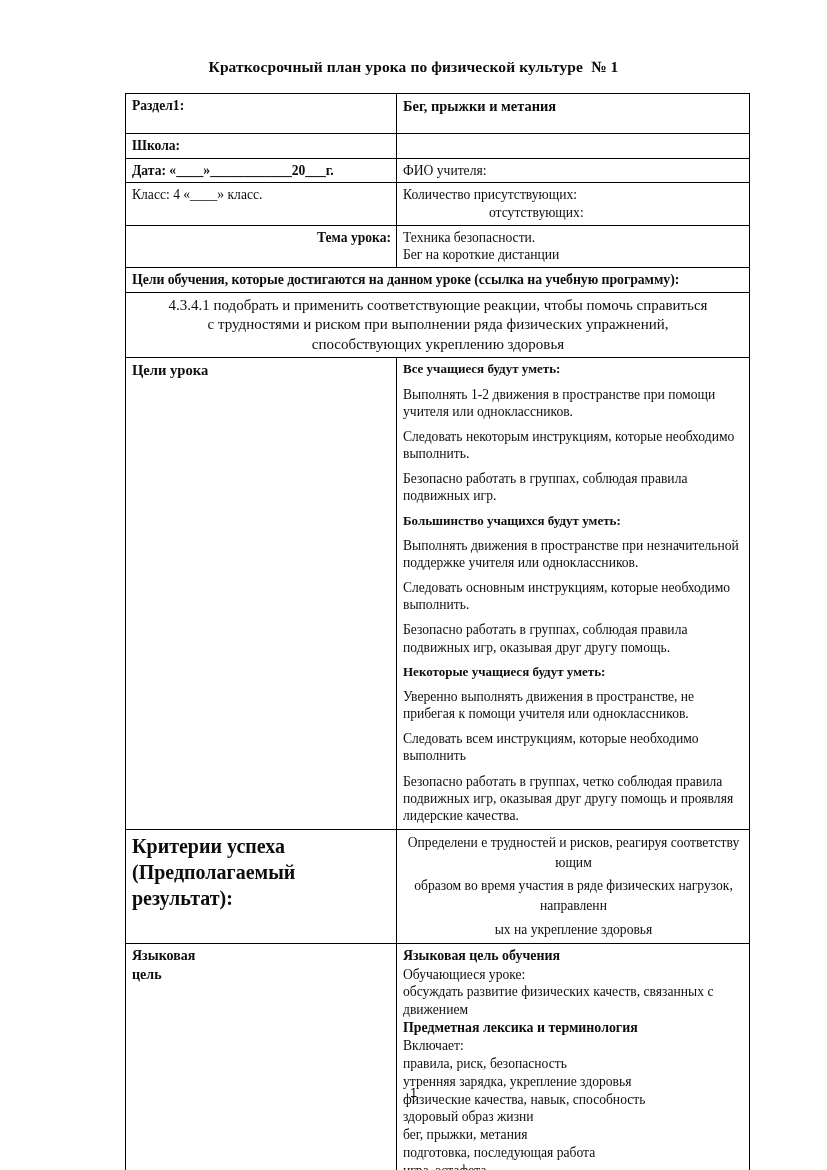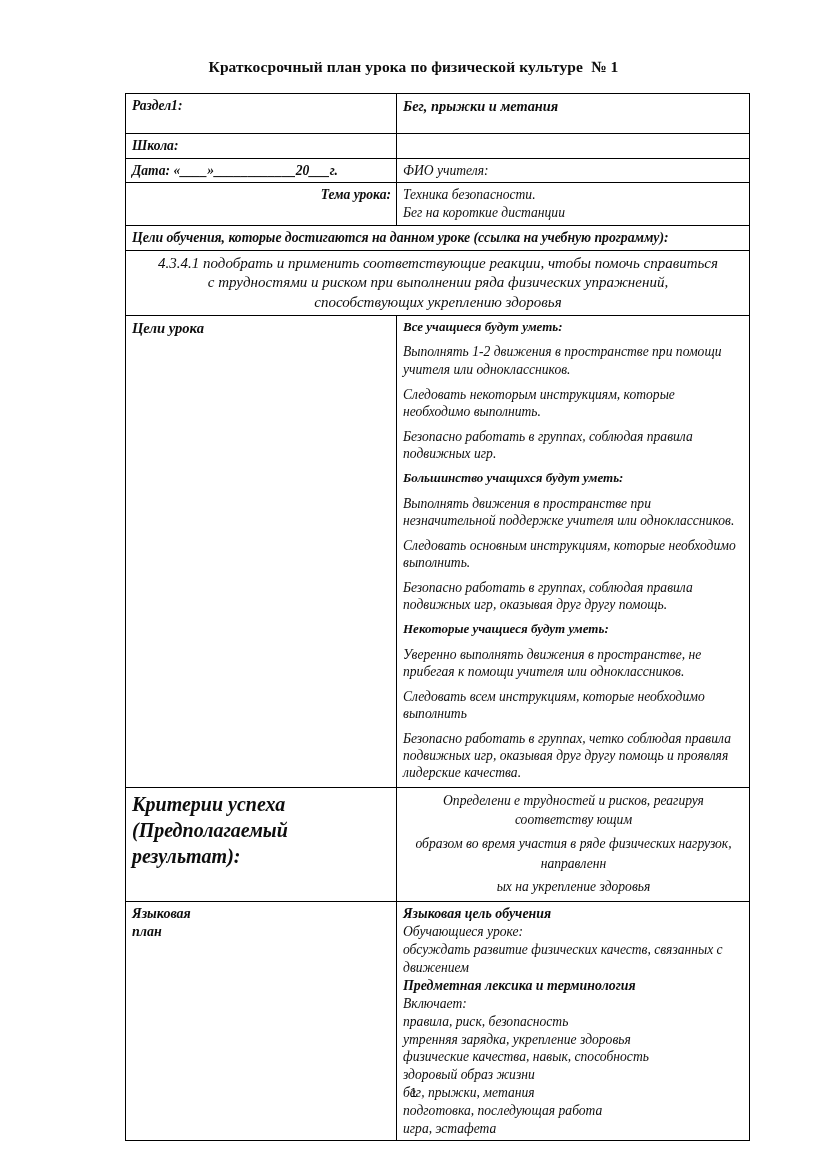--- a/index.html
+++ b/index.html
@@ -44,21 +44,20 @@
     width: 625px;
     border-collapse: collapse;
     table-layout: fixed;
     font-size: 13.6px;
   }
   .plan-table td {
     border: 1.1px solid #000;
     vertical-align: top;
     padding: 3px 5px 3px 6px;
     line-height: 1.3;
-    font-style: italic;
   }
   .col-label { width: 271px; }
 
   .b { font-weight: bold; }
   .nowrapline { white-space: pre; }
 
   .razdel-cell { height: 33px; }
   .razdel-val { font-weight: bold; font-size: 14.4px; padding-top: 4px; }
 
   .school-cell { height: 14px; }
@@ -172,20 +171,29 @@
 
       <tr>
         <td>
           <span class="b nowrapline">Дата: «____»____________20___г.</span>
         </td>
         <td>
           <span>ФИО учителя:</span>
         </td>
       </tr>
 
+      <tr>
+        <td>
+          <span class="nowrapline">Класс: 4 «____» класс.</span>
+        </td>
+        <td>
+          <div>Количество присутствующих:</div>
+          <div class="sub-indent">отсутствующих:</div>
+        </td>
+      </tr>
 
       <tr>
         <td class="label-right">
           <span>Тема урока:</span>
         </td>
         <td>
           <div>Техника безопасности.</div>
           <div>Бег на короткие дистанции</div>
         </td>
       </tr>
@@ -231,21 +239,21 @@
         <td class="crit-body">
           <p>Определени е трудностей и рисков, реагируя соответству ющим</p>
           <p>образом во время участия в ряде физических нагрузок, направленн</p>
           <p>ых на укрепление здоровья</p>
         </td>
       </tr>
 
       <tr>
         <td class="lang-label">
           <div>Языковая</div>
-          <div>план</div>
+          <div>цель</div>
         </td>
         <td class="lang-body">
           <p class="head">Языковая цель обучения</p>
           <p>Обучающиеся уроке:</p>
           <p>обсуждать развитие физических качеств, связанных с движением</p>
           <p class="head">Предметная лексика и терминология</p>
           <p>Включает:</p>
           <p>правила, риск, безопасность</p>
           <p>утренняя зарядка, укрепление здоровья</p>
           <p>физические качества, навык, способность</p>

